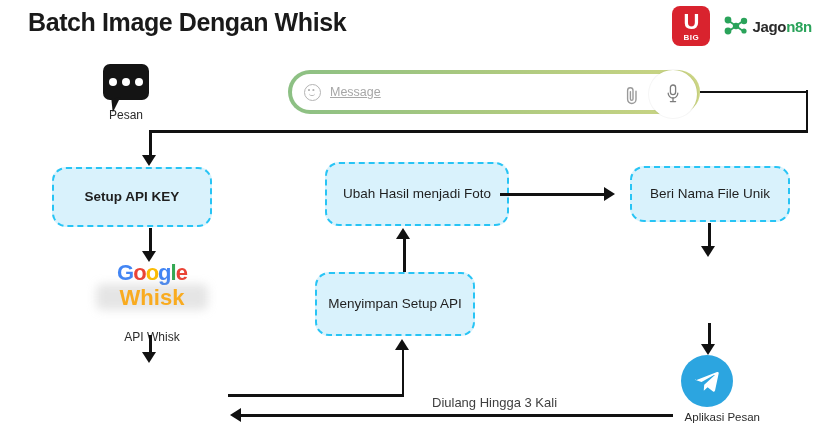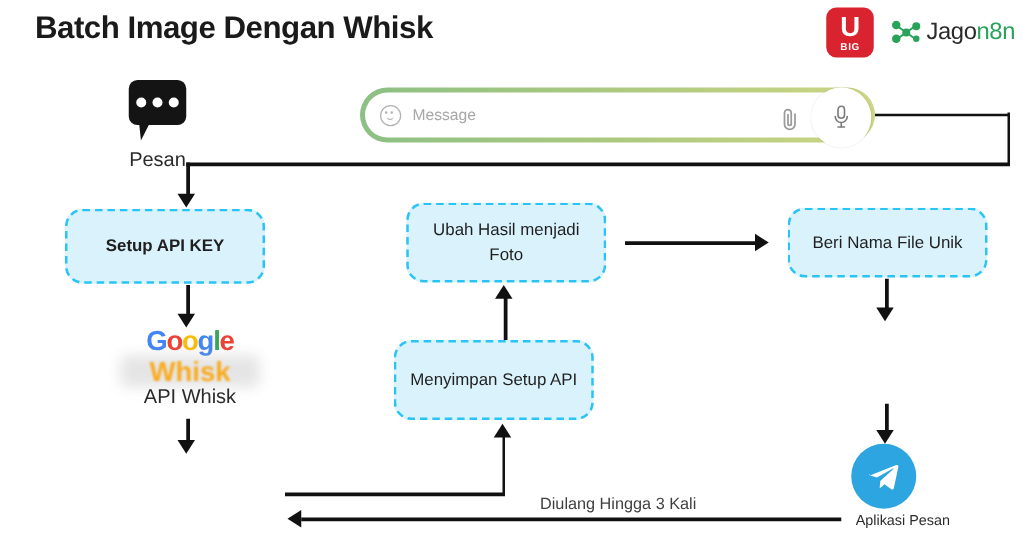--- a/index.html
+++ b/index.html
@@ -21,53 +21,53 @@
   }
   .logos{position:absolute;right:16px;top:6px;display:flex;align-items:center;gap:12px;}
   .ubig{
     width:38px;height:40px;border-radius:8px;background:#d9232e;
     display:flex;flex-direction:column;align-items:center;justify-content:center;
     color:#ffffff;line-height:1;
   }
   .ubig .u{font-size:22px;font-weight:bold;margin-top:1px;}
   .ubig .big{font-size:8px;font-weight:bold;letter-spacing:.5px;margin-top:1px;}
   .jagon{display:flex;align-items:center;gap:4px;}
-  .jagon .word{font-size:19px;font-weight:normal;color:#2b2b2b;letter-spacing:-.3px;}
+  .jagon .word{font-size:15px;font-weight:bold;color:#2b2b2b;letter-spacing:-.3px;}
   .jagon .word .g{color:#2aa35a;}
 
   
   .pesan-wrap{position:absolute;left:96px;top:64px;width:60px;text-align:center;}
   .bubble{
     position:relative;width:46px;height:36px;background:#141414;border-radius:7px;margin:0 auto;
     display:flex;align-items:center;justify-content:center;gap:5px;
   }
   .bubble i{display:block;width:8px;height:8px;border-radius:50%;background:#ffffff;}
   .bubble:after{
     content:"";position:absolute;left:9px;bottom:-12px;
     width:0;height:0;border-left:9px solid #141414;border-bottom:14px solid transparent;
     transform:rotate(-6deg);
   }
-  .pesan-label{margin-top:20px;font-size:16px;color:#2b2b2b;}
+  .pesan-label{margin-top:8px;font-size:12px;color:#2b2b2b;}
 
   
   .msgbar{
     position:absolute;left:288px;top:70px;width:412px;height:44px;
     border-radius:22px;
     background:linear-gradient(90deg,#8cc084 0%,#a9c87f 45%,#ccd584 100%);
     padding:4px;box-sizing:border-box;
   }
   .msgbar-inner{
     position:relative;width:100%;height:100%;
     background:#ffffff;border-radius:18px;
     display:flex;align-items:center;padding:0 48px 0 12px;box-sizing:border-box;
   }
   .smiley{width:15px;height:15px;border-radius:50%;border:1.3px solid #b4b4b4;position:relative;flex:none;}
   .smiley:before{content:"";position:absolute;left:3.4px;top:4.4px;width:1.7px;height:1.7px;border-radius:50%;background:#b4b4b4;box-shadow:4.4px 0 0 #b4b4b4;}
   .smiley:after{content:"";position:absolute;left:3.6px;top:7.6px;width:6.5px;height:3px;border-bottom:1.3px solid #b4b4b4;border-radius:0 0 6px 6px;}
-  .msg-placeholder{margin-left:9px;font-size:12.5px;color:#a7a7a7;}
+  .msg-placeholder{margin-left:9px;font-size:12.5px;color:#a7a7a7;text-decoration:underline;}
   .clip{position:absolute;right:56px;top:12px;width:16px;height:19px;color:#9a9a9a;}
   .mic-circle{
     position:absolute;right:-1px;top:-4px;width:48px;height:48px;border-radius:50%;
     background:#ffffff;display:flex;align-items:center;justify-content:center;
     box-shadow:0 0 0 1px rgba(0,0,0,.04);
   }
   .mic{width:12px;height:20px;color:#7c7c7c;}
 
   
   .box{
@@ -99,21 +99,21 @@
   .glogo .g{color:#34a853;}
   .glogo .r2{color:#ea4335;}
   .whisk-word{
     font-size:22px;font-weight:bold;color:#f9ab1f;line-height:1;margin-top:3px;
     filter:blur(.7px);
   }
   .whisk-blur{
     position:absolute;left:6px;top:22px;width:112px;height:26px;
     background:rgba(170,170,170,.30);filter:blur(5px);border-radius:6px;
   }
-  .whisk-cap{font-size:16px;color:#2b2b2b;margin-top:0;position:relative;}
+  .whisk-cap{font-size:12px;color:#2b2b2b;margin-top:21px;position:relative;}
 
   
   .tg-wrap{position:absolute;left:678px;top:355px;width:58px;text-align:right;}
   .tg{width:52px;height:52px;border-radius:50%;background:#2ca5e0;display:flex;align-items:center;justify-content:center;margin:0 auto;}
   .tg svg{width:28px;height:28px;}
   .tg-label{position:absolute;left:-22px;top:56px;width:104px;font-size:11.5px;color:#2b2b2b;}
 
   .loop-label{
     position:absolute;left:432px;top:395px;font-size:13px;color:#404040;
   }
@@ -190,21 +190,21 @@
     <div class="whisk-blur"></div>
     <div class="glogo"><span class="b1">G</span><span class="r">o</span><span class="y">o</span><span class="b2">g</span><span class="g">l</span><span class="r2">e</span></div>
     <div class="whisk-word">Whisk</div>
     <div class="whisk-cap">API Whisk</div>
   </div>
 
   <div class="ln v" style="left:149px;top:335px;height:20px;"></div>
   <div class="arw arw-down" style="left:142px;top:352px;"></div>
 
 
-  <div class="box" style="left:325px;top:162px;width:160px;height:64px;">
+  <div class="box" style="left:325px;top:162px;width:184px;height:64px;">
     <span>Ubah Hasil menjadi Foto</span>
   </div>
 
   <div class="box" style="left:315px;top:272px;width:160px;height:64px;">
     <span>Menyimpan Setup API</span>
   </div>
 
   <div class="ln v" style="left:403px;top:238px;height:34px;"></div>
   <div class="arw arw-up" style="left:396px;top:228px;"></div>
 

